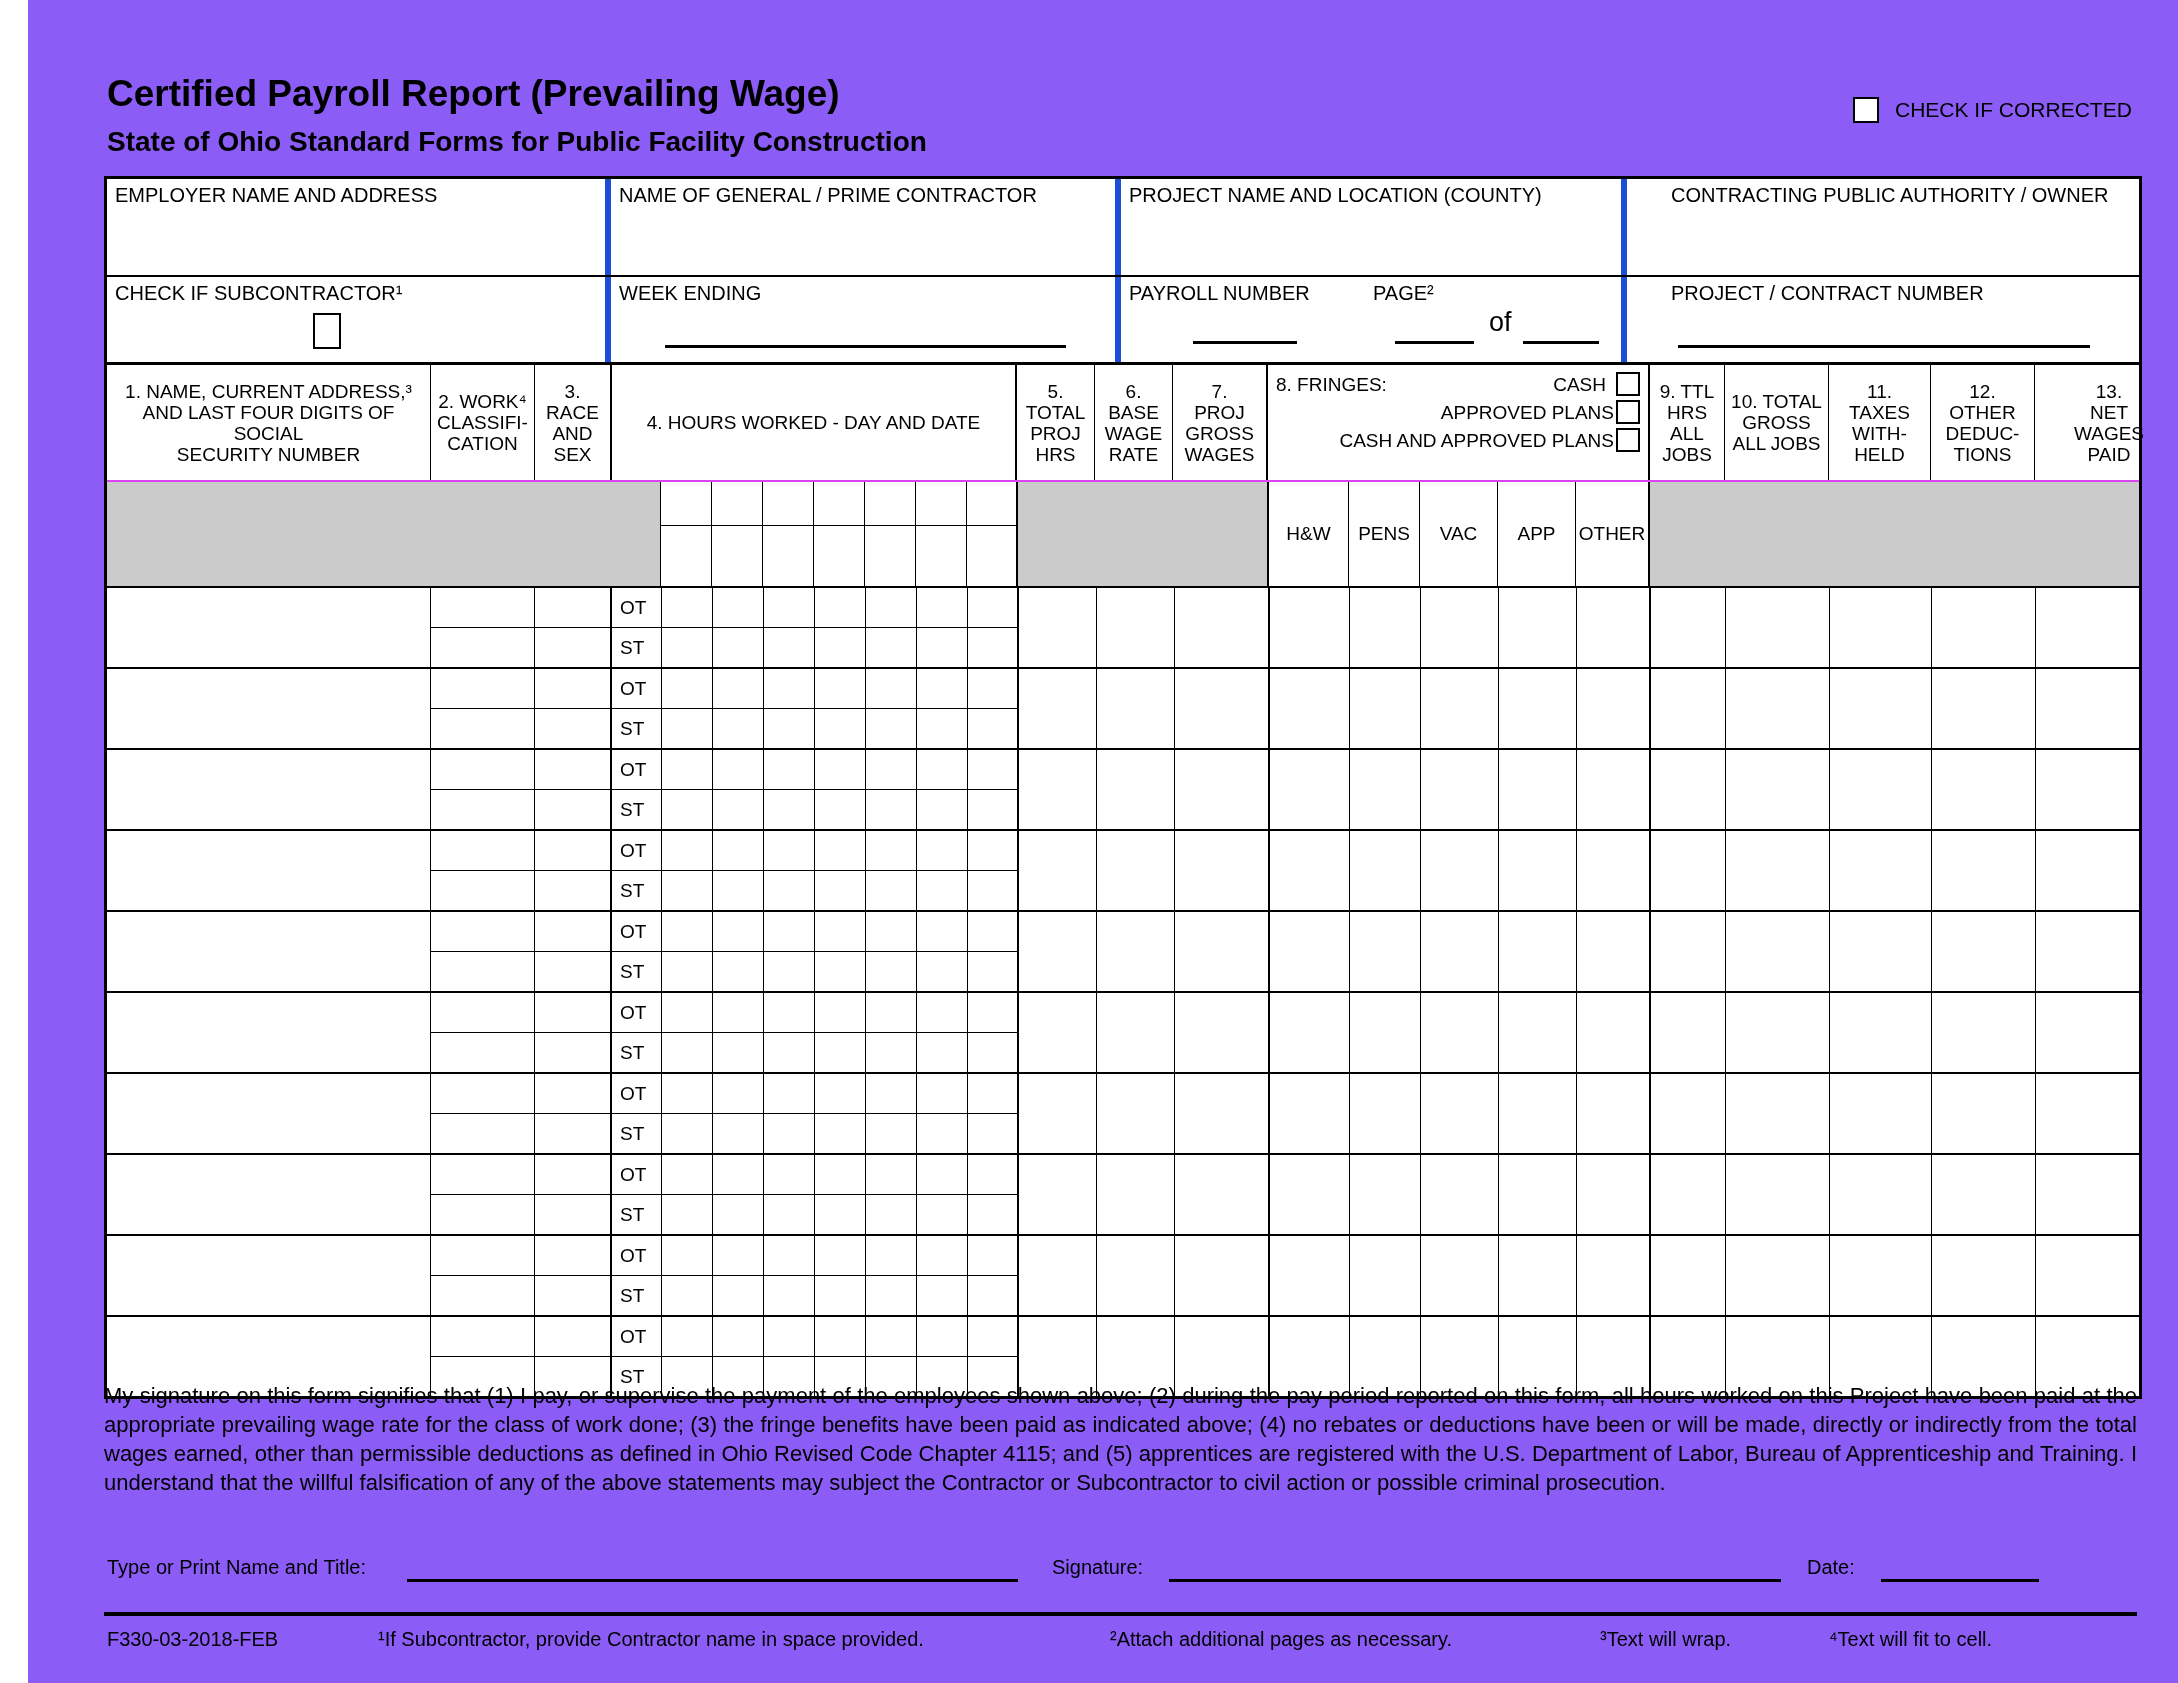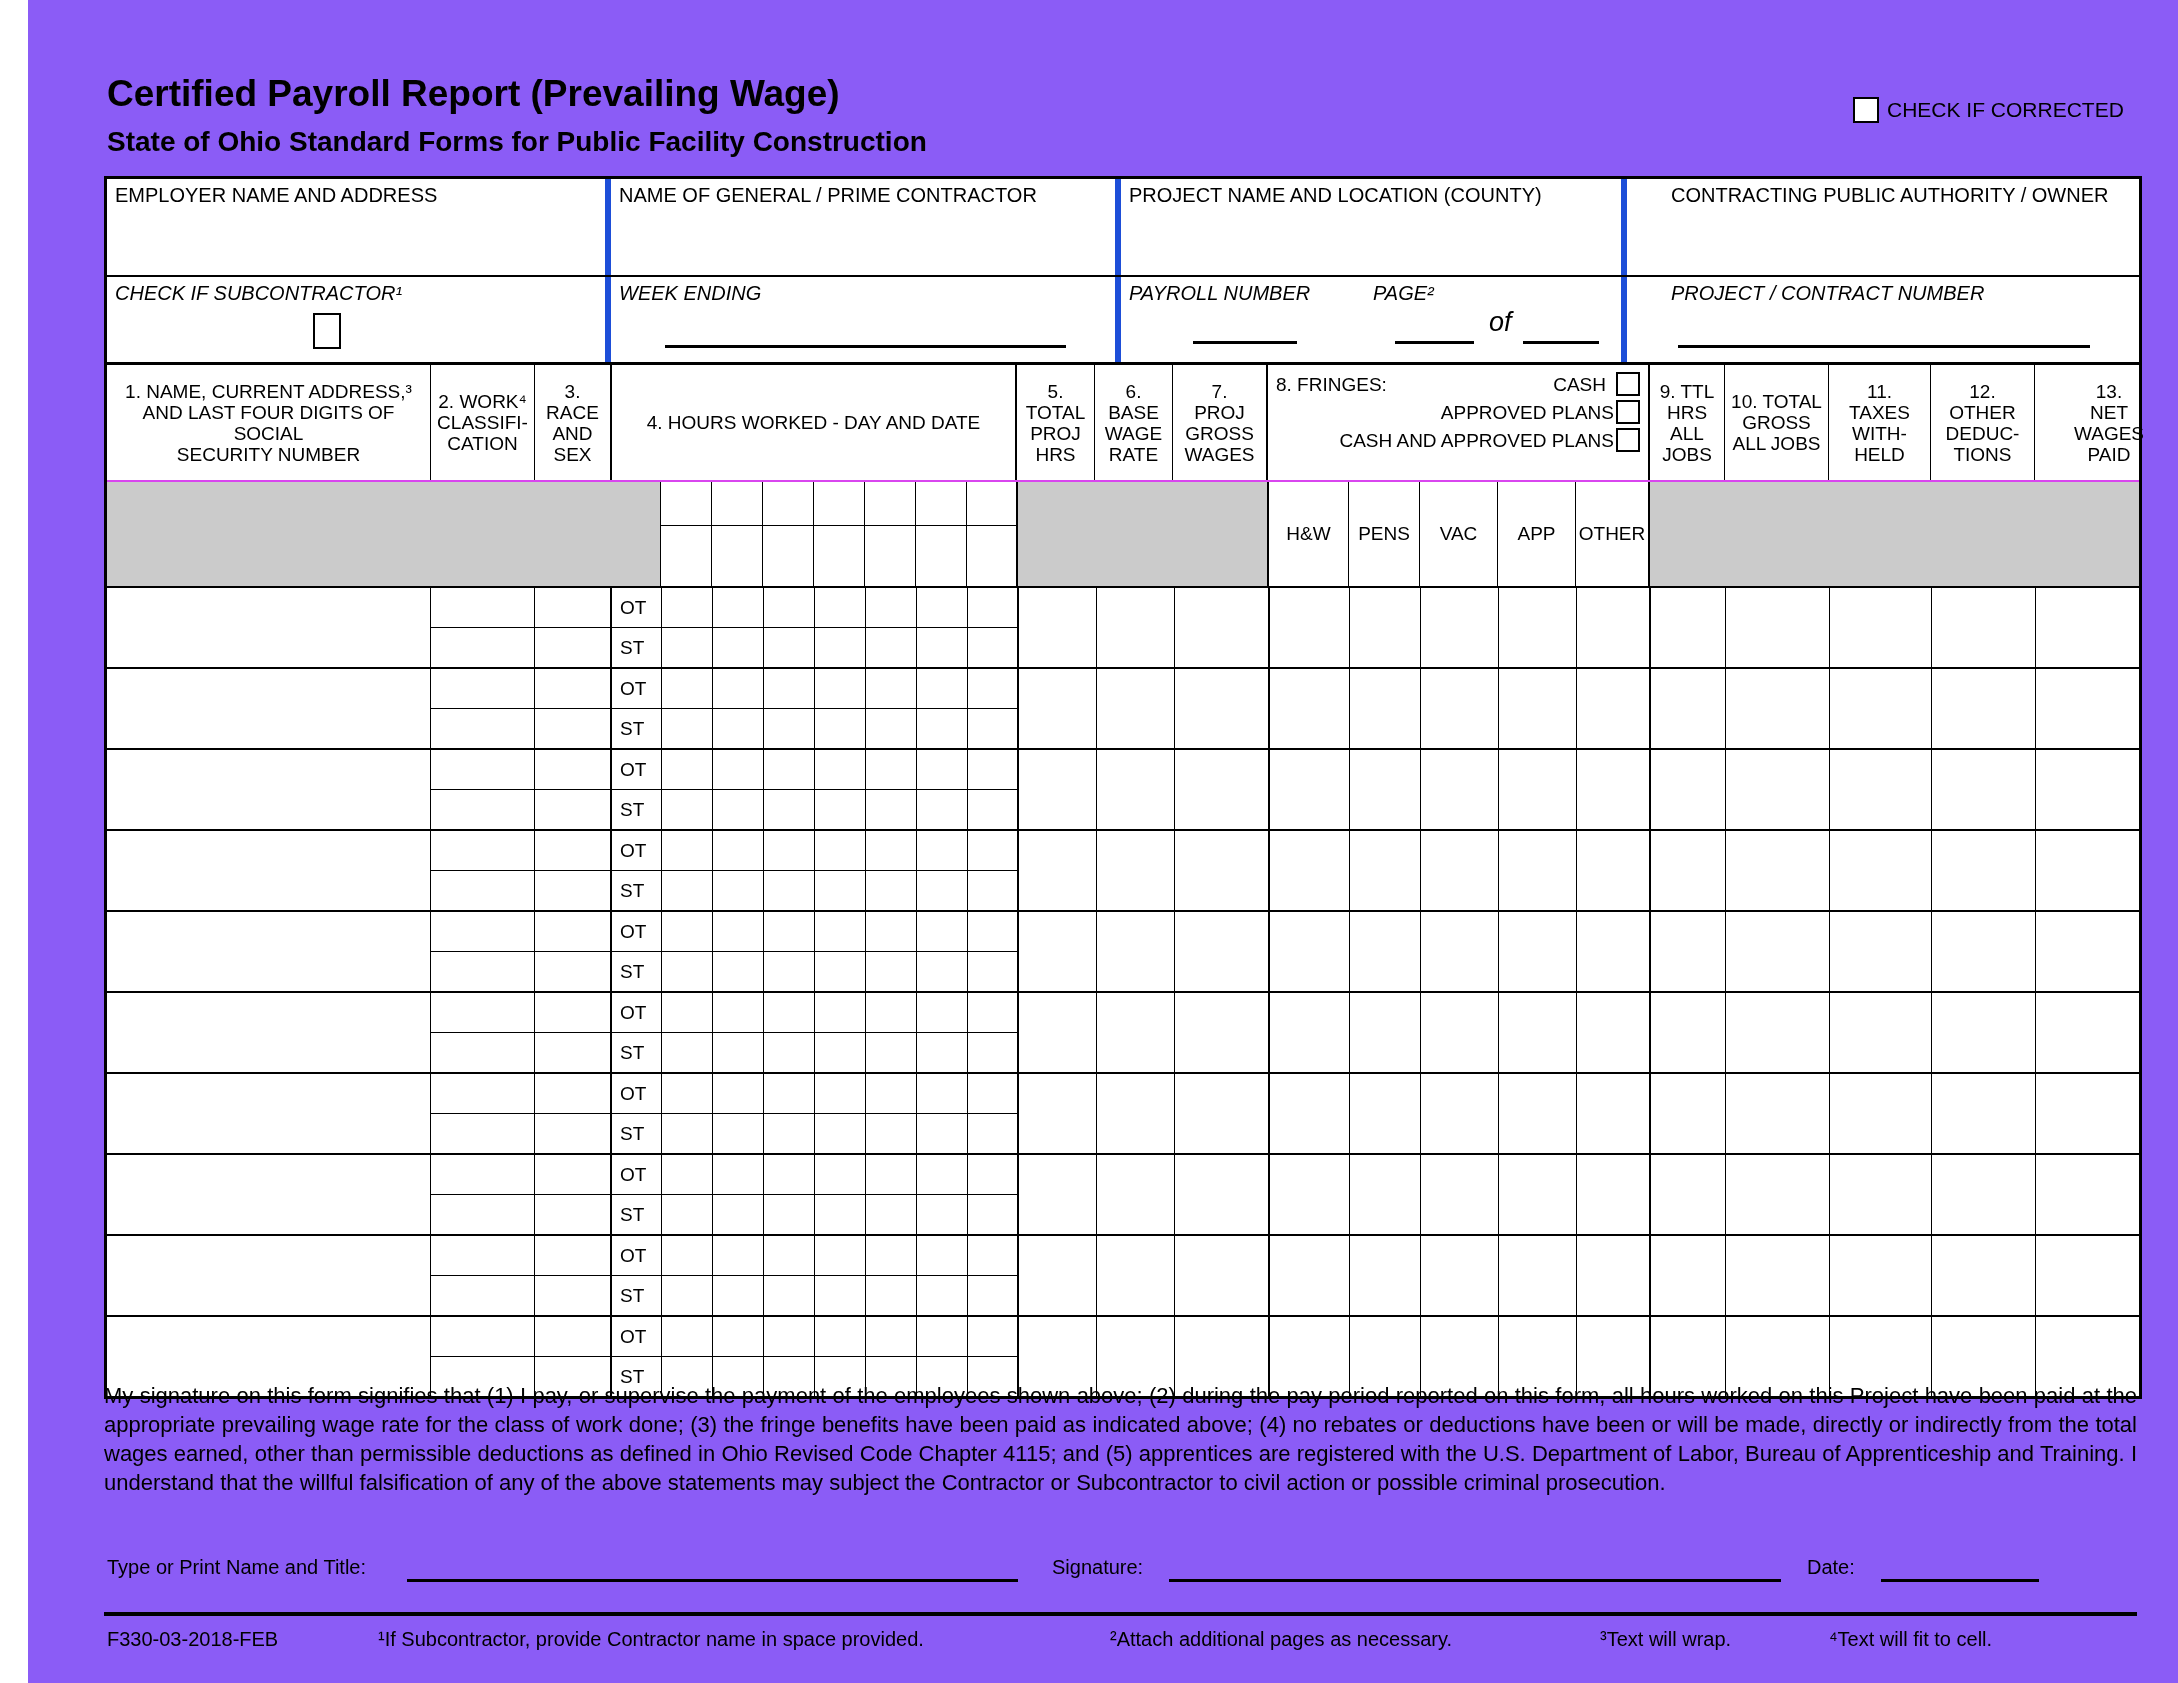--- a/index.html
+++ b/index.html
@@ -4,29 +4,29 @@
 <style>
   * { margin:0; padding:0; box-sizing:border-box; }
   body { background:#fff; }
   .page {
     position:relative; width:2178px; height:1683px; background:#8b5cf6;
     font-family:"Liberation Sans","DejaVu Sans",sans-serif; color:#000;margin-left:28px;
   }
   
   .page-title { position:absolute; left:79px; top:73px; font-size:37px; font-weight:bold; letter-spacing:0; }
   .page-subtitle { position:absolute; left:79px; top:126px; font-size:28px; font-weight:bold; }
-  .corrected { position:absolute; left:1825px; top:97px; display:flex; align-items:center; gap:8px; font-size:21px; }
+  .corrected { position:absolute; left:1825px; top:97px; display:flex; align-items:center; gap:16px; font-size:21px; }
   .cbx { width:26px; height:26px; border:2px solid #000; background:#fff; flex:none; }
 
   
   .form-table { position:absolute; left:76px; top:176px; width:2038px; border:3px solid #000; background:#fff; }
 
   .grid-top { display:grid; grid-template-columns:504px 510px 506px 513px; }
   .row-top1 { height:98px; border-bottom:2px solid #000; }
-  .row-top2 { height:88px; border-bottom:3px solid #000;font-style:italic; }
+  .row-top2 { height:88px; border-bottom:3px solid #000; }
   .tcell { border-right:6px solid #1d4ed8; padding:5px 8px; font-size:20px; position:relative; }
   .tcell.last { border-right:none; }
   .sub-cbx { width:28px; height:36px; border:2px solid #000; margin:8px 0 0 198px; }
   .u-line { position:absolute; border-bottom:3px solid #000; height:0; }
   .of-word { position:absolute; font-size:27px; }
   .lbl-abs { position:absolute; font-size:20px; }
 
   .grid-header { display:grid; height:117px; border-bottom:2px solid #d946ef;
     grid-template-columns:324px 104px 77px 405px 78px 78px 95px 382px 75px 104px 102px 104px 104px; }
   .hcell { border-right:1px solid #000; display:flex; align-items:center; justify-content:center;

